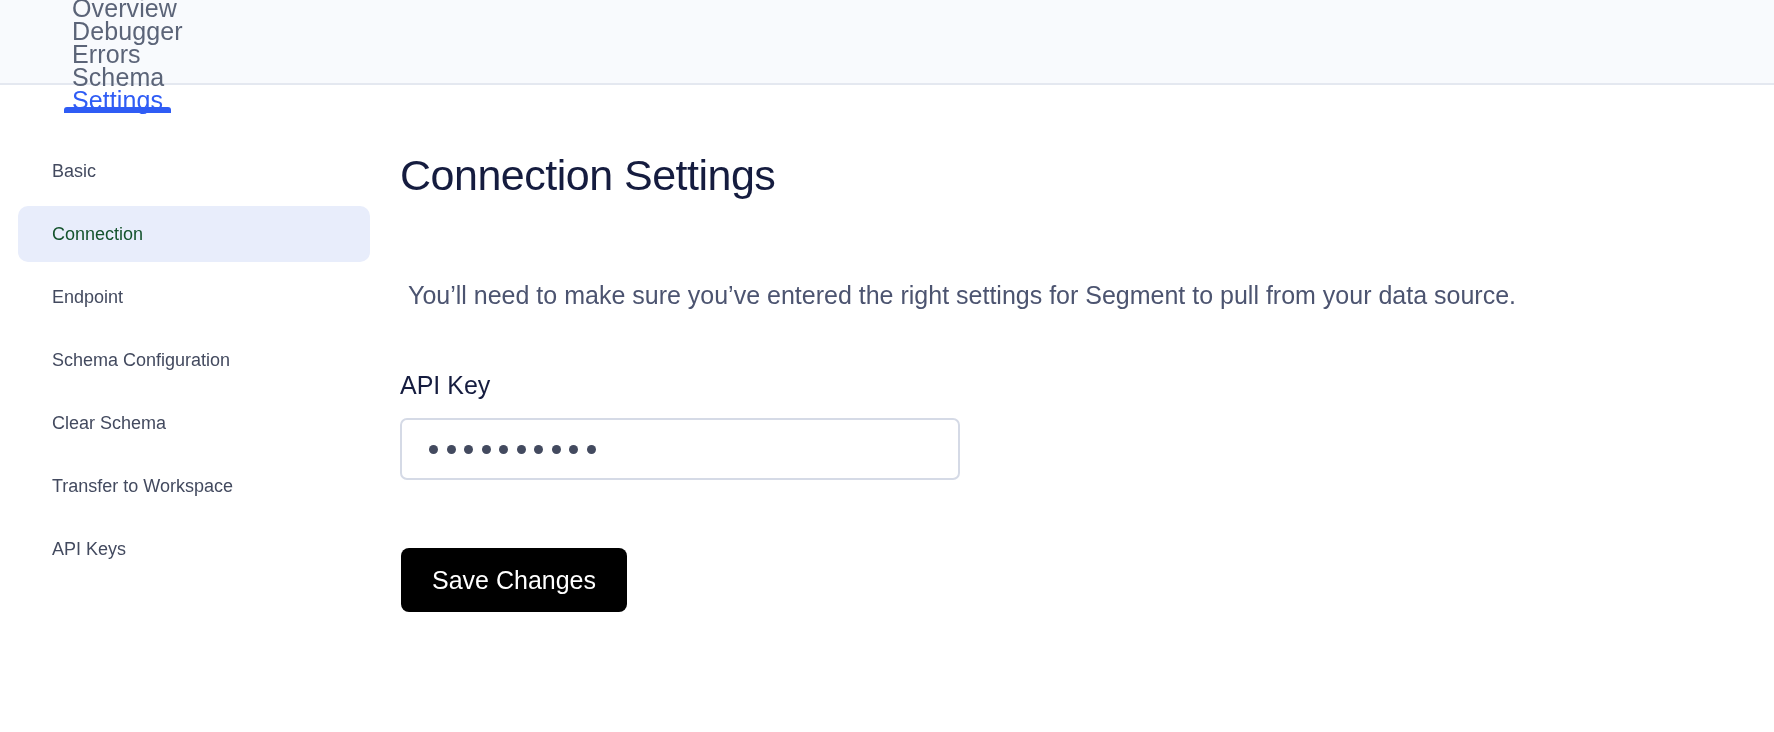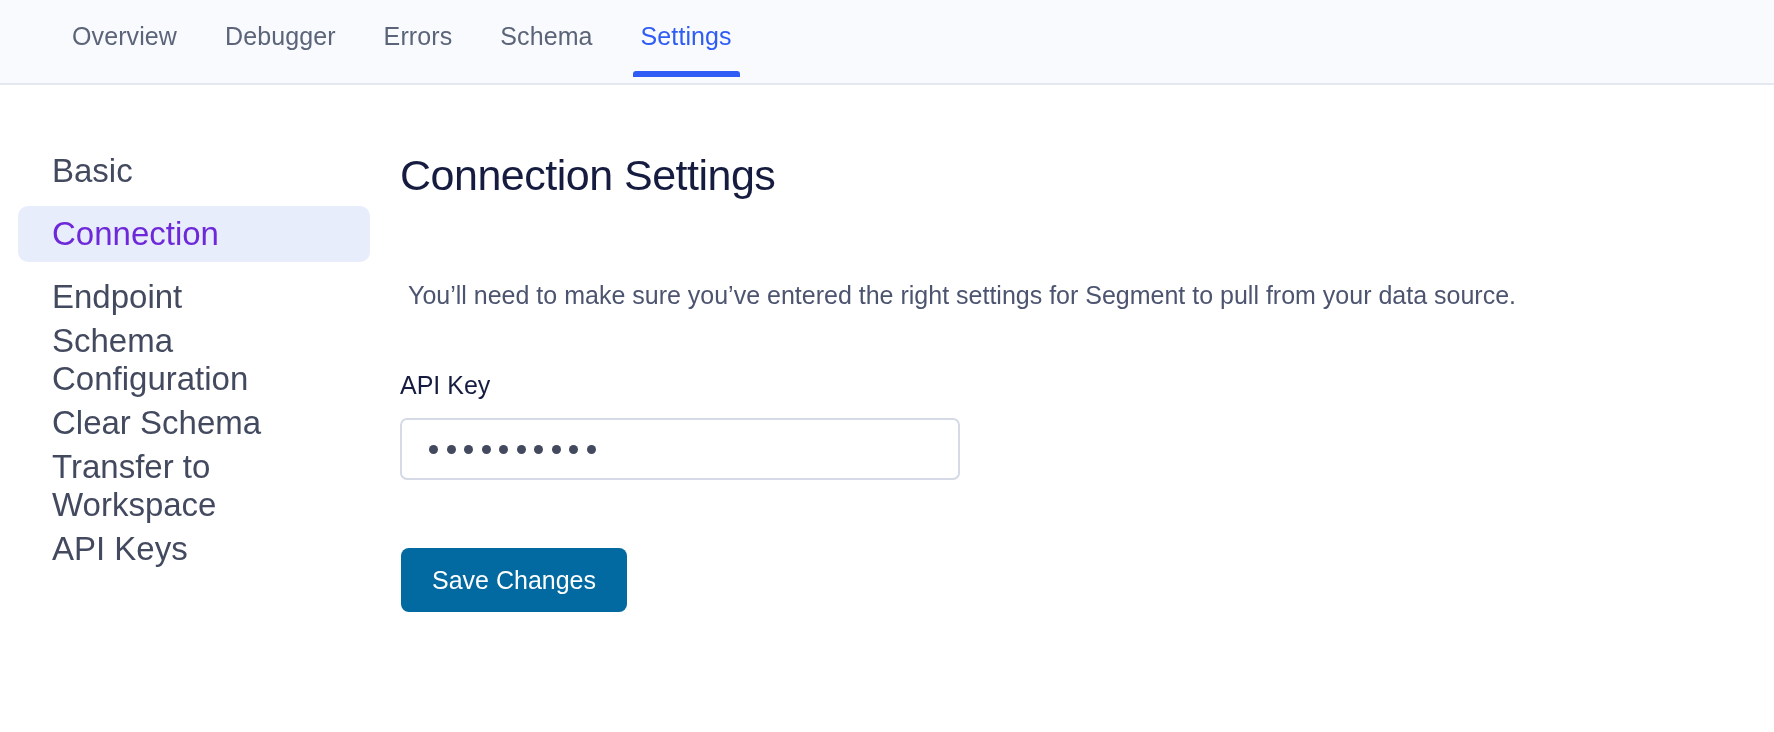--- a/index.html
+++ b/index.html
@@ -18,20 +18,21 @@
   
   .tabbar {
     position: relative;
     height: 85px;
     background: #f8fafd;
     border-bottom: 2px solid #e4e8f0;
     box-sizing: border-box;
     display: flex;
     align-items: flex-start;
     padding-left: 48px;
+    flex-direction: column;
   }
   .tab {
     position: relative;
     height: 85px;
     display: flex;
     align-items: center;
     padding: 0 24px;
     font-size: 25px;
     color: #5b6478;
     letter-spacing: 0.1px;
@@ -65,30 +66,30 @@
     width: 370px;
     flex: 0 0 370px;
     padding-left: 18px;
     box-sizing: border-box;
   }
   .side-item {
     height: 56px;
     display: flex;
     align-items: center;
     padding-left: 34px;
-    font-size: 33px;
+    font-size: 18px;
     color: #434a5f;
     border-radius: 10px;
     box-sizing: border-box;
     cursor: pointer;
     margin-bottom: 7px;
   }
   .side-item.active {
     background: #e8edfb;
-    color: #6d28d9;
+    color: #14532d;
   }
 
   
   .main {
     flex: 1 1 auto;
     padding-left: 30px;
     padding-right: 40px;
     box-sizing: border-box;
   }
   .page-title {
@@ -137,21 +138,21 @@
     width: 9px;
     height: 9px;
     border-radius: 50%;
     background: #434a5f;
   }
   .save-btn {
     margin-top: 68px;
     margin-left: 1px;
     height: 64px;
     padding: 0 31px;
-    background: #0369a1;
+    background: #000000;
     color: #ffffff;
     font-size: 25px;
     font-family: "Liberation Sans", sans-serif;
     border: none;
     border-radius: 8px;
     cursor: pointer;
     display: inline-flex;
     align-items: center;
   }
 </style>

